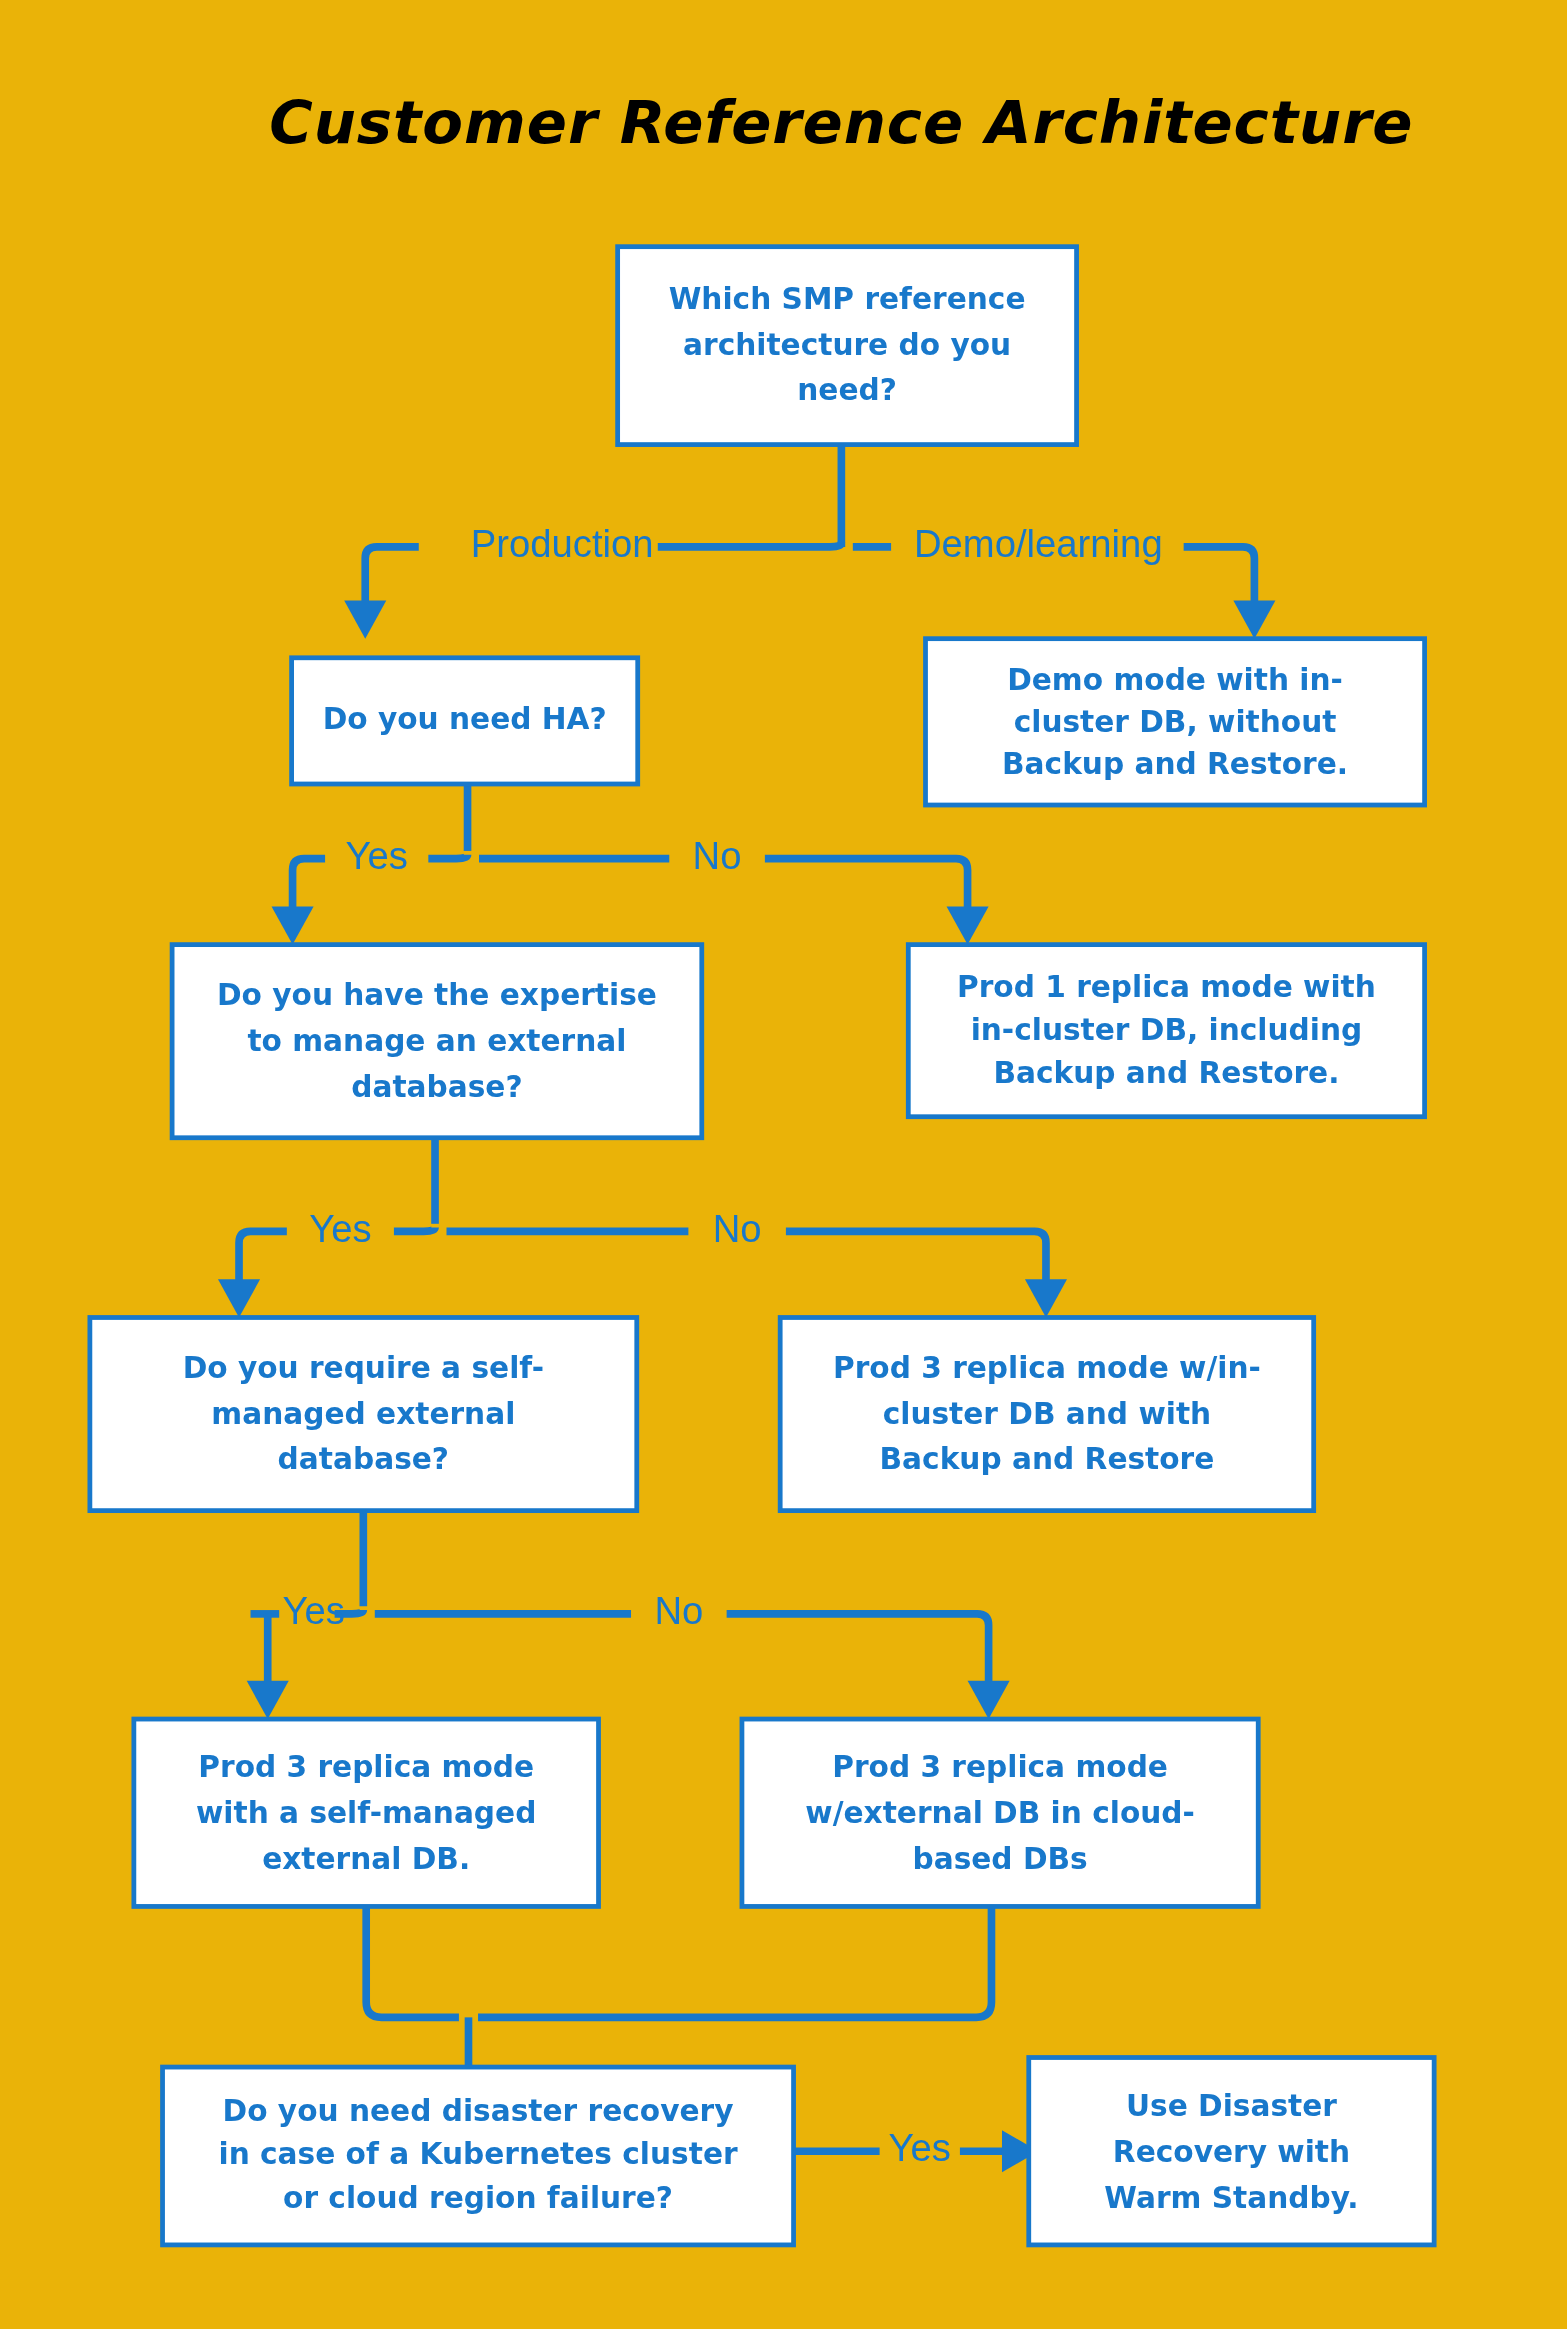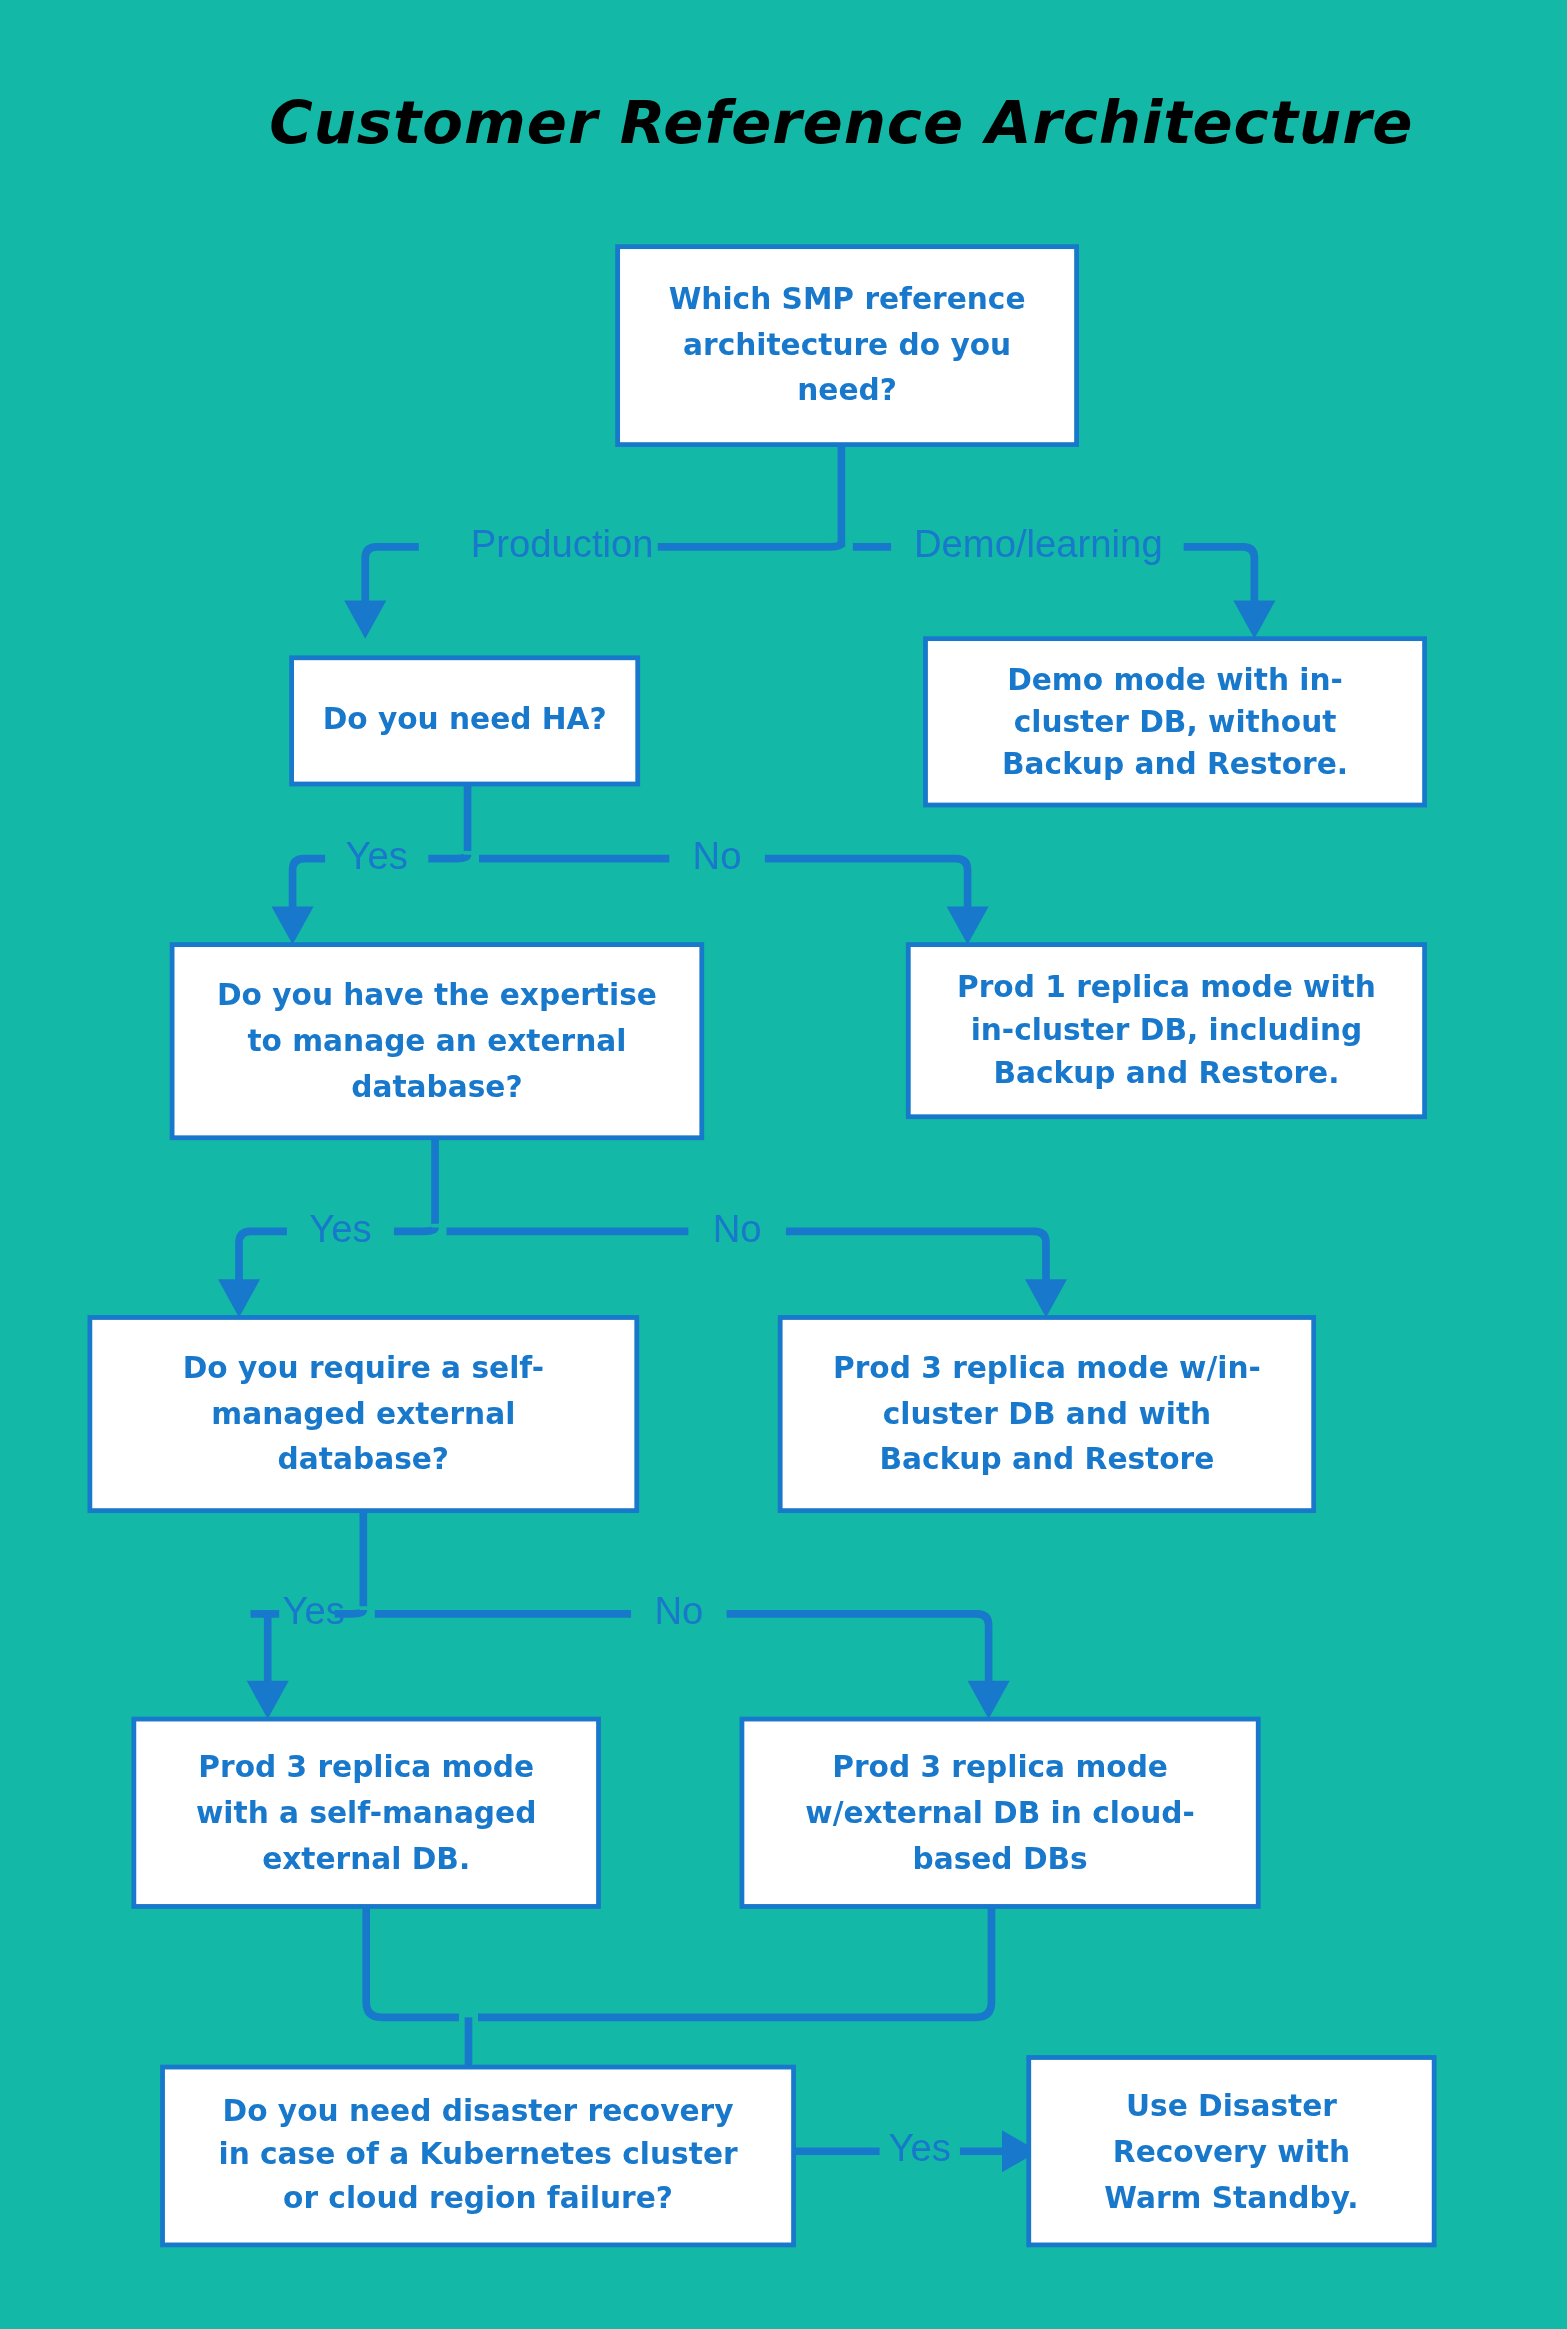--- a/index.html
+++ b/index.html
@@ -10,21 +10,21 @@
   body {
     width: 1568px;
     height: 2330px;
     font-family: "Liberation Sans", sans-serif;
     overflow: hidden;
   }
   #canvas-wrap {
     position: relative;
     width: 1568px;
     height: 2330px;
-    background: #14b8a6;
+    background: #eab308;
   }
   svg#flow {
     position: absolute;
     left: 0;
     top: 0;
     width: 1568px;
     height: 2330px;
     display: block;
   }
   .chart-title {

